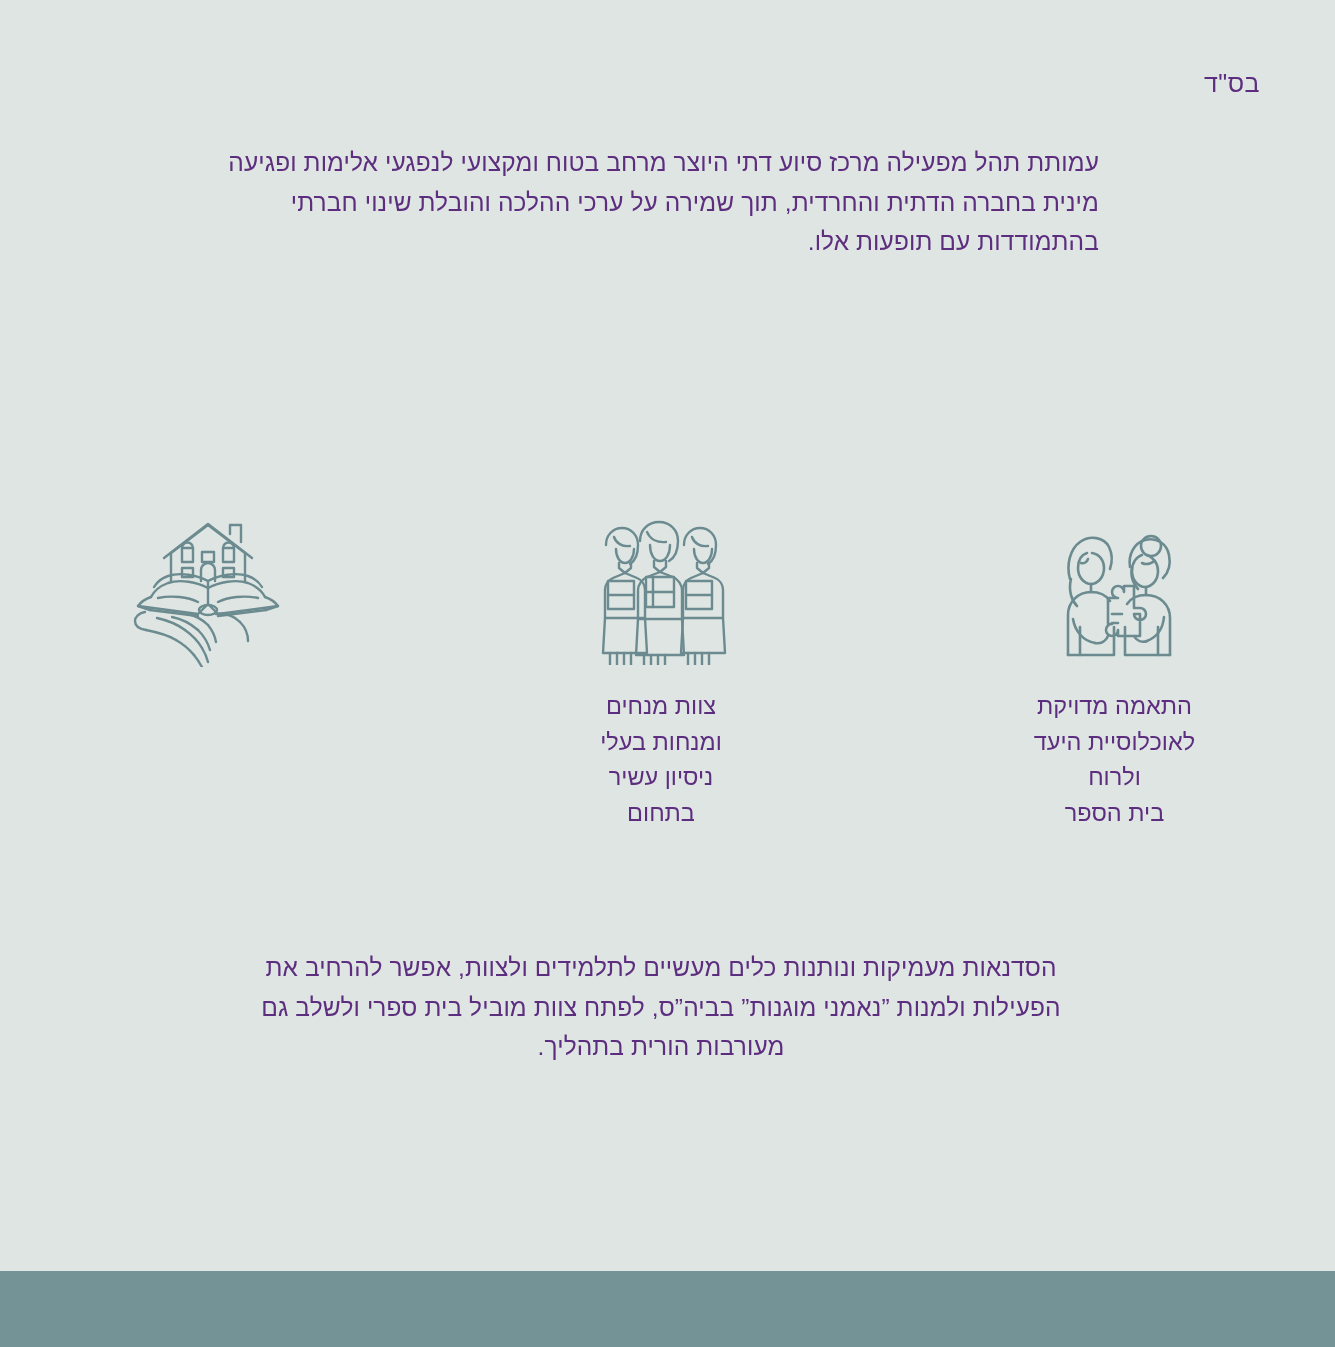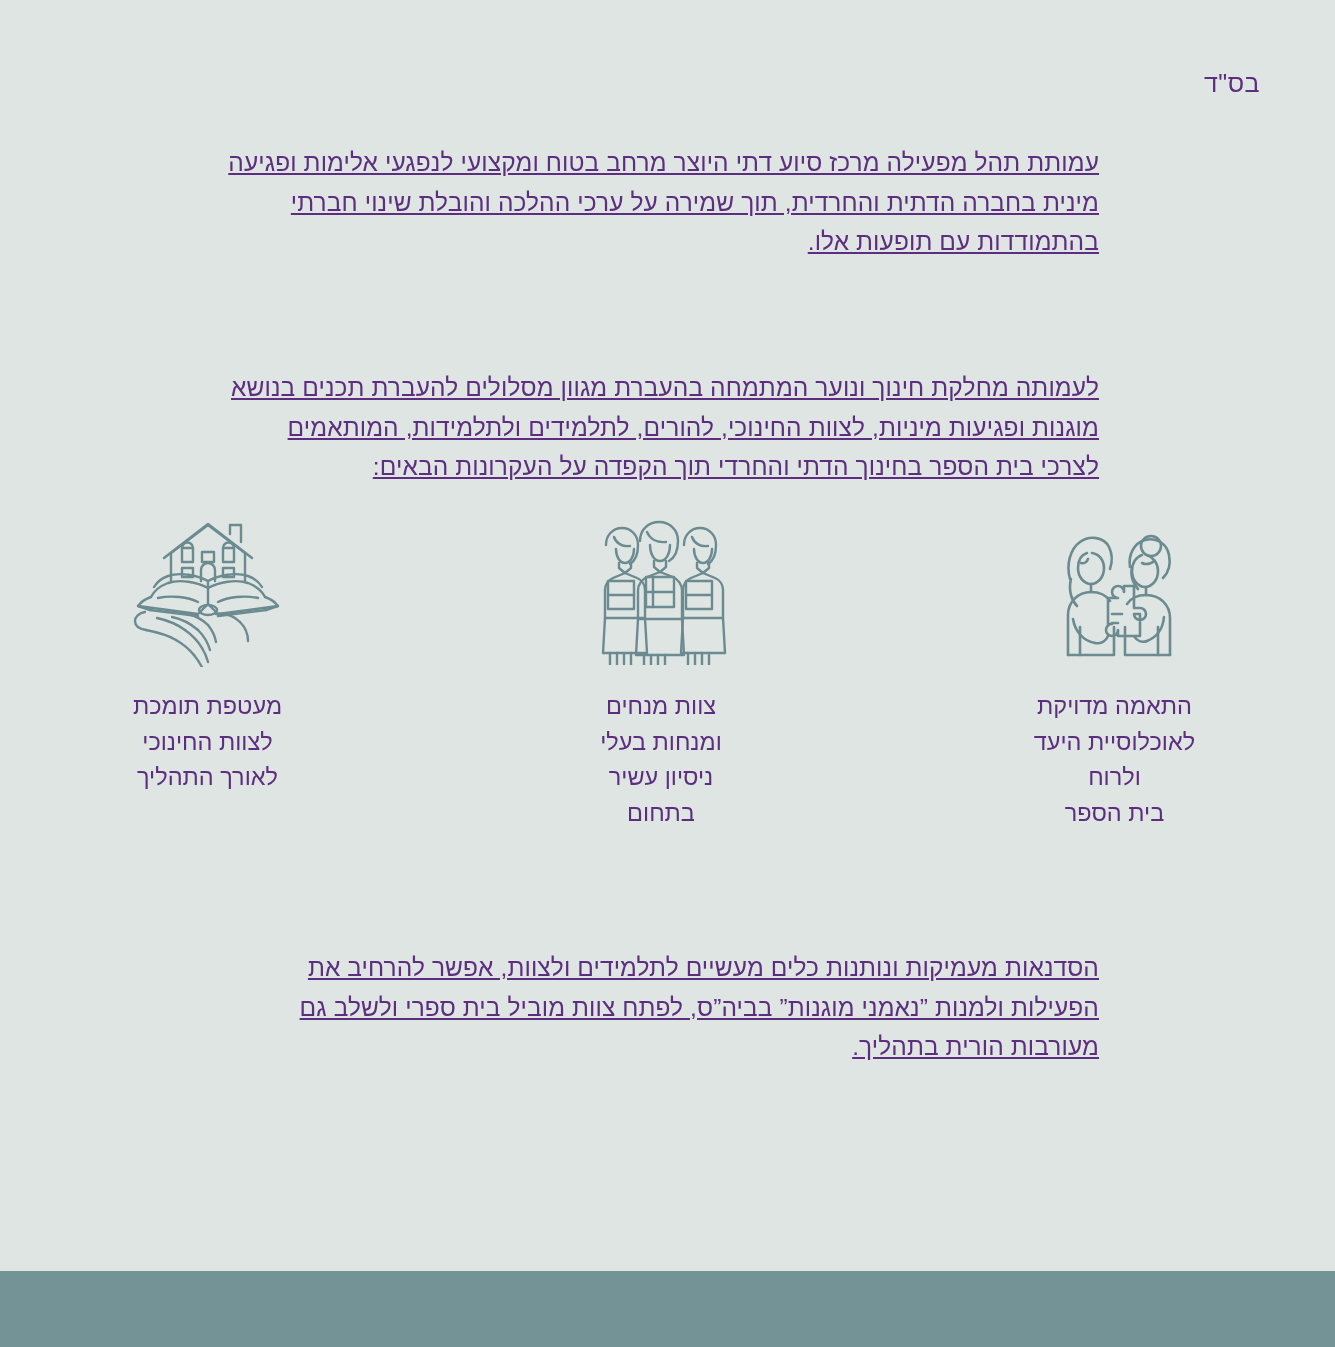--- a/index.html
+++ b/index.html
@@ -38,25 +38,24 @@
   .text-block {
     position: absolute;
     right: 236px;
     width: 876px;
     direction: rtl;
     text-align: right;
     color: #5d2e7f;
     font-size: 24.5px;
     line-height: 1.62;
     letter-spacing: 0.1px;
-    text-decoration: underline;
   }
   #para-intro  { top: 143px; }
   #para-tracks { top: 368px; }
-  #para-workshops { top: 948px; }
+  #para-workshops { top: 948px; text-align: center; }
   #para-closing   { top: 1088px; }
 
   
   .principles {
     position: absolute;
     top: 512px;
     right: 128px;
     width: 1092px;
     display: flex;
     flex-direction: row;
@@ -101,21 +100,20 @@
 </style>
 </head>
 <body>
 
 <div class="page">
 
   <div class="header-bsd">בס"ד</div>
 
   <div class="text-block" id="para-intro">עמותת תהל מפעילה מרכז סיוע דתי היוצר מרחב בטוח ומקצועי לנפגעי אלימות ופגיעה מינית בחברה הדתית והחרדית, תוך שמירה על ערכי ההלכה והובלת שינוי חברתי בהתמודדות עם תופעות אלו.</div>
 
-  <div class="text-block" id="para-tracks">לעמותה מחלקת חינוך ונוער המתמחה בהעברת מגוון מסלולים להעברת תכנים בנושא מוגנות ופגיעות מיניות, לצוות החינוכי, להורים, לתלמידים ולתלמידות, המותאמים לצרכי בית הספר בחינוך הדתי והחרדי תוך הקפדה על העקרונות הבאים:</div>
 
   <div class="principles">
 
     <div class="principle">
       <div class="principle-icon">
         <svg width="150" height="150" viewBox="0 0 150 150" fill="none" stroke="#6b8b90" stroke-width="2.6" stroke-linecap="round" stroke-linejoin="round">
 
           <path d="M30 64c-4-14 0-30 10-37 10-7 24-5 29 5 4 8 3 16 1 22"></path>
           <path d="M31 64c-3 12 1 22 6 27"></path>
 
@@ -257,23 +255,20 @@
           <path d="M57 118c7 5 13 11 17 18"></path>
           <path d="M74 136c3 5 5 10 6 14"></path>
           <path d="M44 105c10 2 19 7 26 13"></path>
           <path d="M70 118c6 6 10 13 12 20"></path>
           <path d="M60 102c8 2 15 6 20 11"></path>
           <path d="M80 113c4 5 7 11 8 17"></path>
           <path d="M88 102c9-1 18 2 24 8"></path>
           <path d="M112 110c5 5 8 12 8 19"></path>
         </svg>
       </div>
-      <div class="principle-label">מעטפת תומכת
-לצוות החינוכי
-לאורך התהליך</div>
     </div>
 
   </div>
 
   <div class="text-block" id="para-workshops">הסדנאות מעמיקות ונותנות כלים מעשיים לתלמידים ולצוות, אפשר להרחיב את הפעילות ולמנות ”נאמני מוגנות” בביה”ס, לפתח צוות מוביל בית ספרי ולשלב גם מעורבות הורית בתהליך.</div>
 
 
   <div class="footer-bar"></div>
 
 </div>

